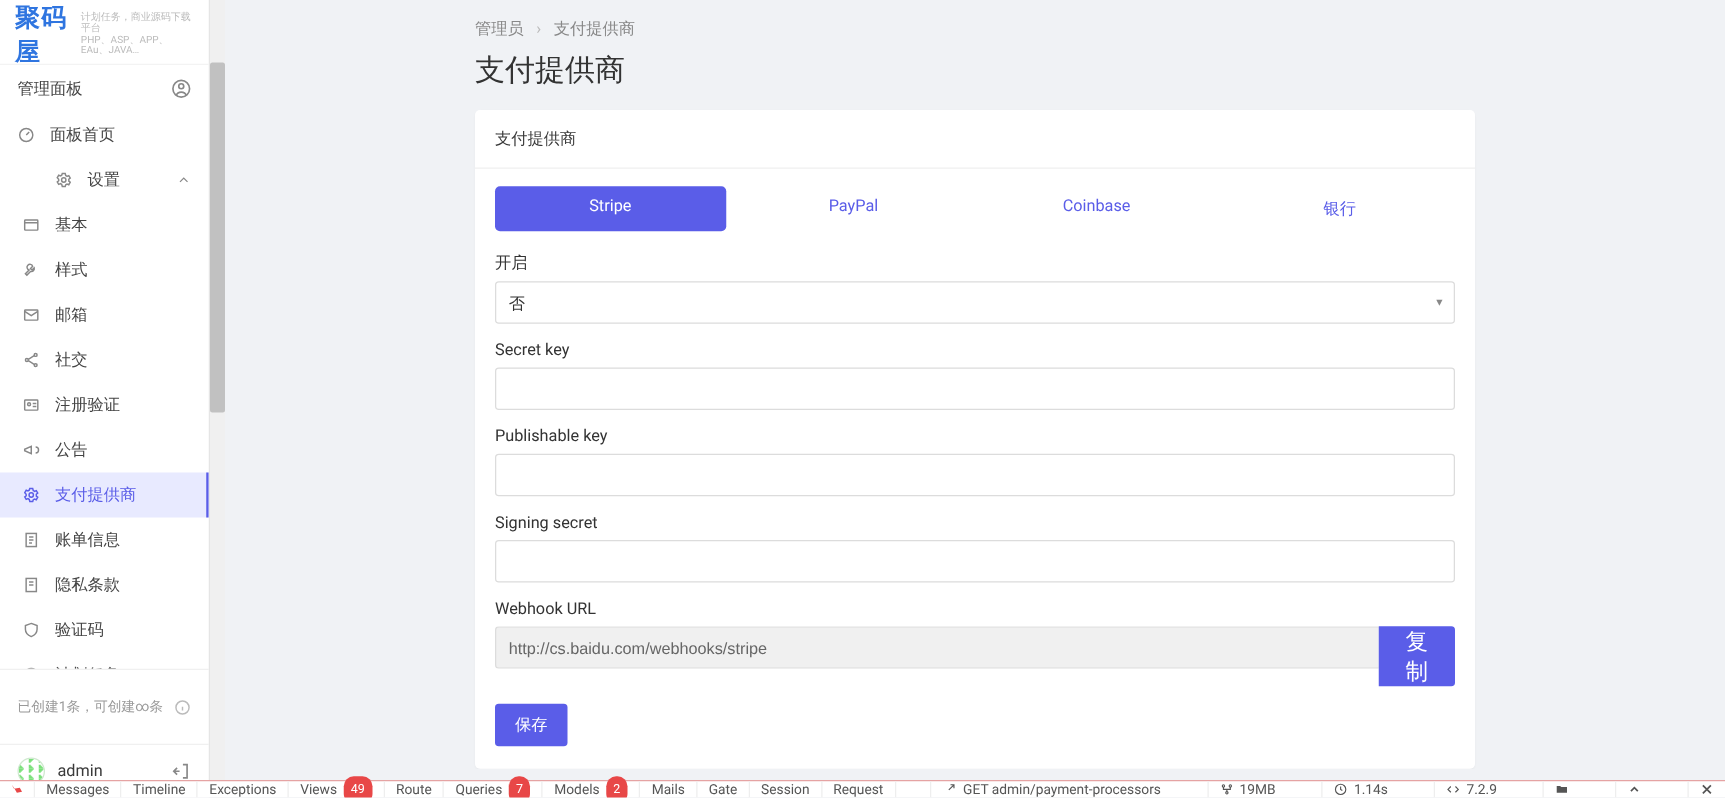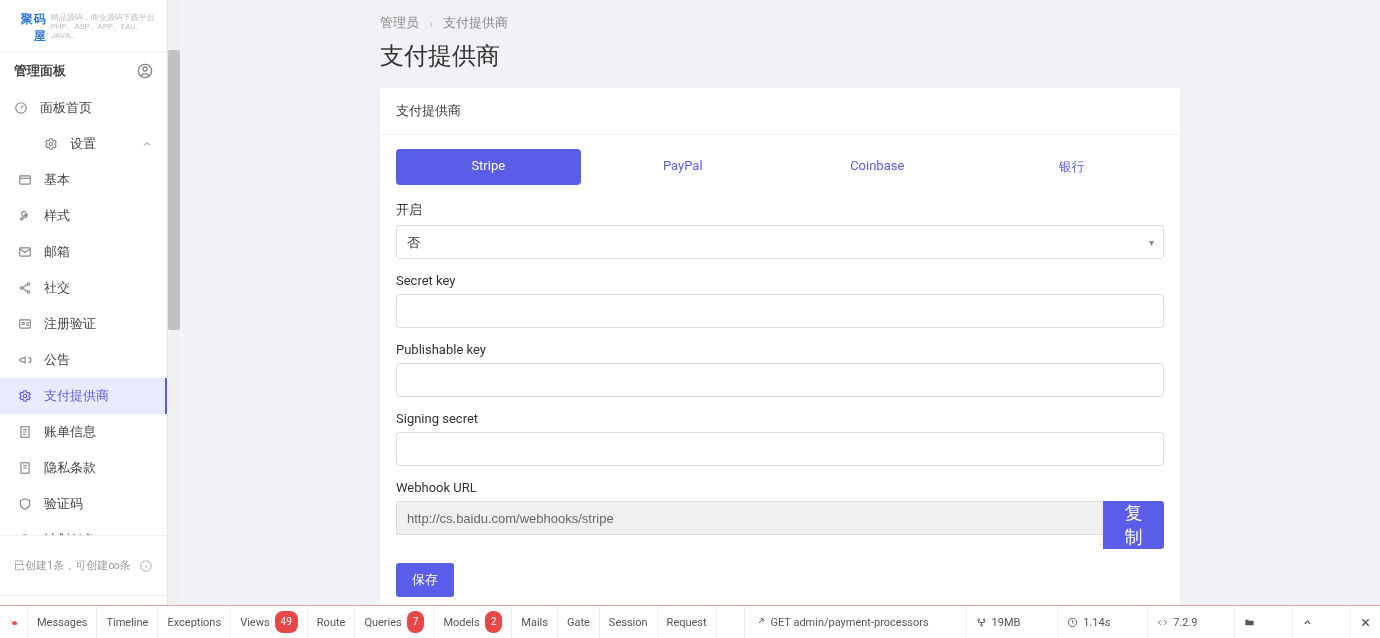--- a/index.html
+++ b/index.html
@@ -4,25 +4,25 @@
 <style>
 * { box-sizing: border-box; margin: 0; padding: 0; }
 body { font-family: -apple-system, BlinkMacSystemFont, "Segoe UI", Roboto, "Helvetica Neue", Arial, sans-serif; font-size: 13px; color: #3a3a3a; background: #f0f2f5; width: 1380px; height: 638px; overflow: hidden; position: relative; }
 
 .sidebar { position: absolute; left: 0; top: 0; width: 168px; height: 100%; background: #fff; border-right: 1px solid #e5e5e5; display: flex; flex-direction: column; }
 .sidebar-wrap { position: absolute; left: 168px; top: 0; width: 12px; height: 100%; background: #f0f2f5; }
 .scroll-track { position: absolute; right: 0; top: 0; width: 12px; height: 100%; background: #f0f0f0; }
 .scroll-thumb { position: absolute; right: 0; top: 50px; width: 12px; height: 280px; background: #c1c1c1; border-radius: 2px; }
 
 .logo { height: 52px; padding: 12px 12px 8px; border-bottom: 1px solid #f3f3f3; display: flex; align-items: center; gap: 4px; }
-.logo-text { color: #2f75e0; font-weight: 700; font-size: 12px; letter-spacing: 1px; text-align: right; }
+.logo-text { color: #2f75e0; font-weight: 700; font-size: 20px; letter-spacing: 1px; }
 .logo-sub { font-size: 8px; color: #bbb; line-height: 1.1; }
 
 .section-header { display: flex; align-items: center; justify-content: space-between; padding: 10px 14px; font-size: 13px; color: #555; }
-.section-header .title { font-weight: 700; color: #444; }
+.section-header .title { font-weight: 400; color: #444; }
 .head-icon { width: 16px; height: 16px; color: #888; }
 
 .menu { flex: 1; overflow: hidden; }
 .menu-item { display: flex; align-items: center; gap: 12px; padding: 9px 14px; color: #444; cursor: pointer; font-size: 13px; }
 .menu-item.sub { padding-left: 18px; }
 .menu-item.active { background: #e8eaff; color: #5a5de8; border-right: 2px solid #5a5de8; }
 .menu-item.has-sub { justify-content: space-between; padding-left: 44px; }
 .mi-left { display: flex; align-items: center; gap: 12px; }
 .mi-icon { width: 14px; height: 14px; color: #888; flex-shrink: 0; }
 .menu-item.active .mi-icon { color: #5a5de8; }
@@ -58,36 +58,36 @@
 .fselect { appearance: none; -webkit-appearance: none; }
 
 .input-group { display: flex; }
 .input-group .finput { border-top-right-radius: 0; border-bottom-right-radius: 0; border-right: none; }
 .copy-btn { background: #5a5de8; color: #fff; border: none; padding: 0 14px; border-radius: 0 3px 3px 0; cursor: pointer; font-size: 18px; }
 
 .save-btn { background: #5a5de8; color: #fff; border: none; padding: 8px 16px; border-radius: 3px; cursor: pointer; font-size: 13px; }
 
 .footer-links { color: #e84a8a; padding-top: 26px; font-size: 12px; display: flex; gap: 28px; opacity: 0.5; }
 
-.debugbar { position: absolute; left: 0; bottom: 0; right: 0; height: 33px; background: #fff; border-top: 1px solid #e5a3a3; display: flex; align-items: stretch; font-size: 11px; color: #555; }
+.debugbar { position: absolute; left: 0; bottom: 0; right: 0; height: 14px; background: #fff; border-top: 1px solid #e5a3a3; display: flex; align-items: stretch; font-size: 11px; color: #555; }
 .db-logo { width: 28px; display: flex; align-items: center; justify-content: center; border-right: 1px solid #eee; color: #e84747; }
 .db-item { padding: 0 9px; display: flex; align-items: center; gap: 5px; border-right: 1px solid #eee; cursor: pointer; }
 .db-item.right { margin-left: auto; border-left: 1px solid #eee; border-right: none; }
 .db-item + .db-item.right, .db-item.right + .db-item.right { border-left: 1px solid #eee; }
 .badge-red { background: #e84747; color: #fff; border-radius: 8px; padding: 4px 6px; font-size: 10px; line-height: 14px; }
 .db-ico { width: 11px; height: 11px; }
 </style>
 </head>
 <body>
 
 <div class="sidebar">
   <div class="logo">
     <span class="logo-text">聚码屋</span>
     <div>
-      <div class="logo-sub">精品源码，商业源码下载平台</div>
+      <div class="logo-sub">计划任务，商业源码下载平台</div>
       <div class="logo-sub">PHP、ASP、APP、EAu、JAVA…</div>
     </div>
   </div>
 
   <div class="section-header">
     <span class="title">管理面板</span>
     <svg class="head-icon" viewBox="0 0 24 24" fill="none" stroke="currentColor" stroke-width="2">
         <circle cx="12" cy="12" r="10"></circle>
         <circle cx="12" cy="9" r="3"></circle>
         <path d="M6 20c1-3 4-4 6-4s5 1 6 4"></path>

